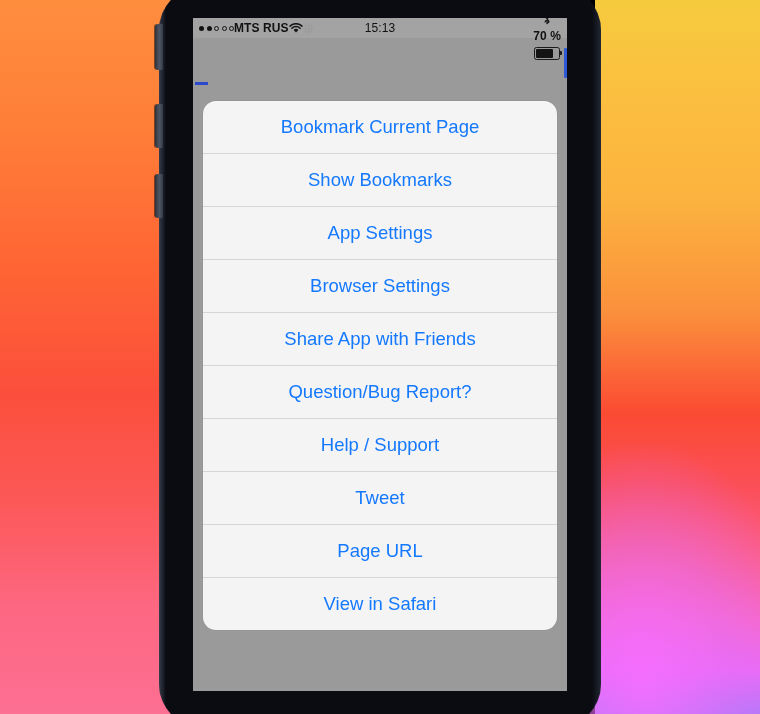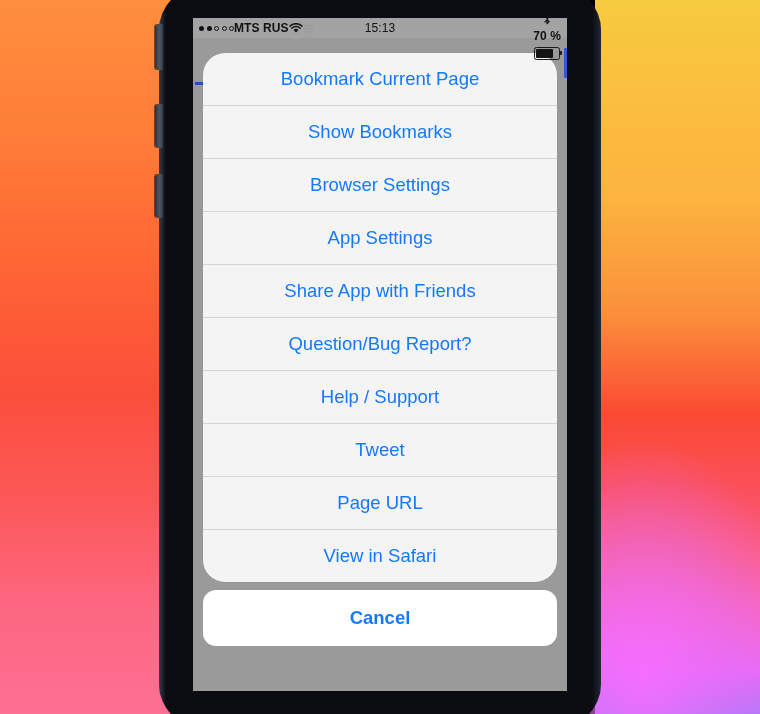--- a/index.html
+++ b/index.html
@@ -220,23 +220,24 @@
   .sheet-wrap {
     position: absolute;
     left: 10px;
     right: 10px;
     top: 35px;
     bottom: 0px;
     z-index: 5;
   }
   .sheet {
     background: rgba(250,250,250,0.94);
-    border-radius: 22px;
+    border-radius: 13px;
     overflow: hidden;
     box-shadow: 0 0 0 0.5px rgba(0,0,0,0.06);
+    margin-top: 48px;
   }
   .sheet-item {
     height: 52px;
     display: flex;
     align-items: center;
     justify-content: center;
     color: #1479ff;
     font-size: 18.5px;
     border-bottom: 1px solid rgba(60,60,67,0.17);
     cursor: default;
@@ -348,49 +349,44 @@
 
     <div class="sheet-wrap">
       <div class="sheet">
         <div class="sheet-item">
             <span>Bookmark Current Page</span>
           </div>
         <div class="sheet-item">
             <span>Show Bookmarks</span>
           </div>
         <div class="sheet-item">
+            <span>App Settings</span>
+          </div>
+        <div class="sheet-item">
             <span>Browser Settings</span>
           </div>
         <div class="sheet-item">
-            <span>App Settings</span>
-          </div>
-        <div class="sheet-item">
             <span>Share App with Friends</span>
           </div>
         <div class="sheet-item">
             <span>Question/Bug Report?</span>
           </div>
         <div class="sheet-item">
             <span>Help / Support</span>
           </div>
         <div class="sheet-item">
             <span>Tweet</span>
           </div>
         <div class="sheet-item">
             <span>Page URL</span>
           </div>
         <div class="sheet-item">
             <span>View in Safari</span>
           </div>
       </div>
 
-      <div class="cancel-wrap">
-        <div class="cancel-btn">
-          <span>Cancel</span>
-        </div>
-      </div>
     </div>
 
     <div class="screen-chin"></div>
   </div>
 
   <div class="phone-bezel-sheen"></div>
 </div>
 
 </body></html>

